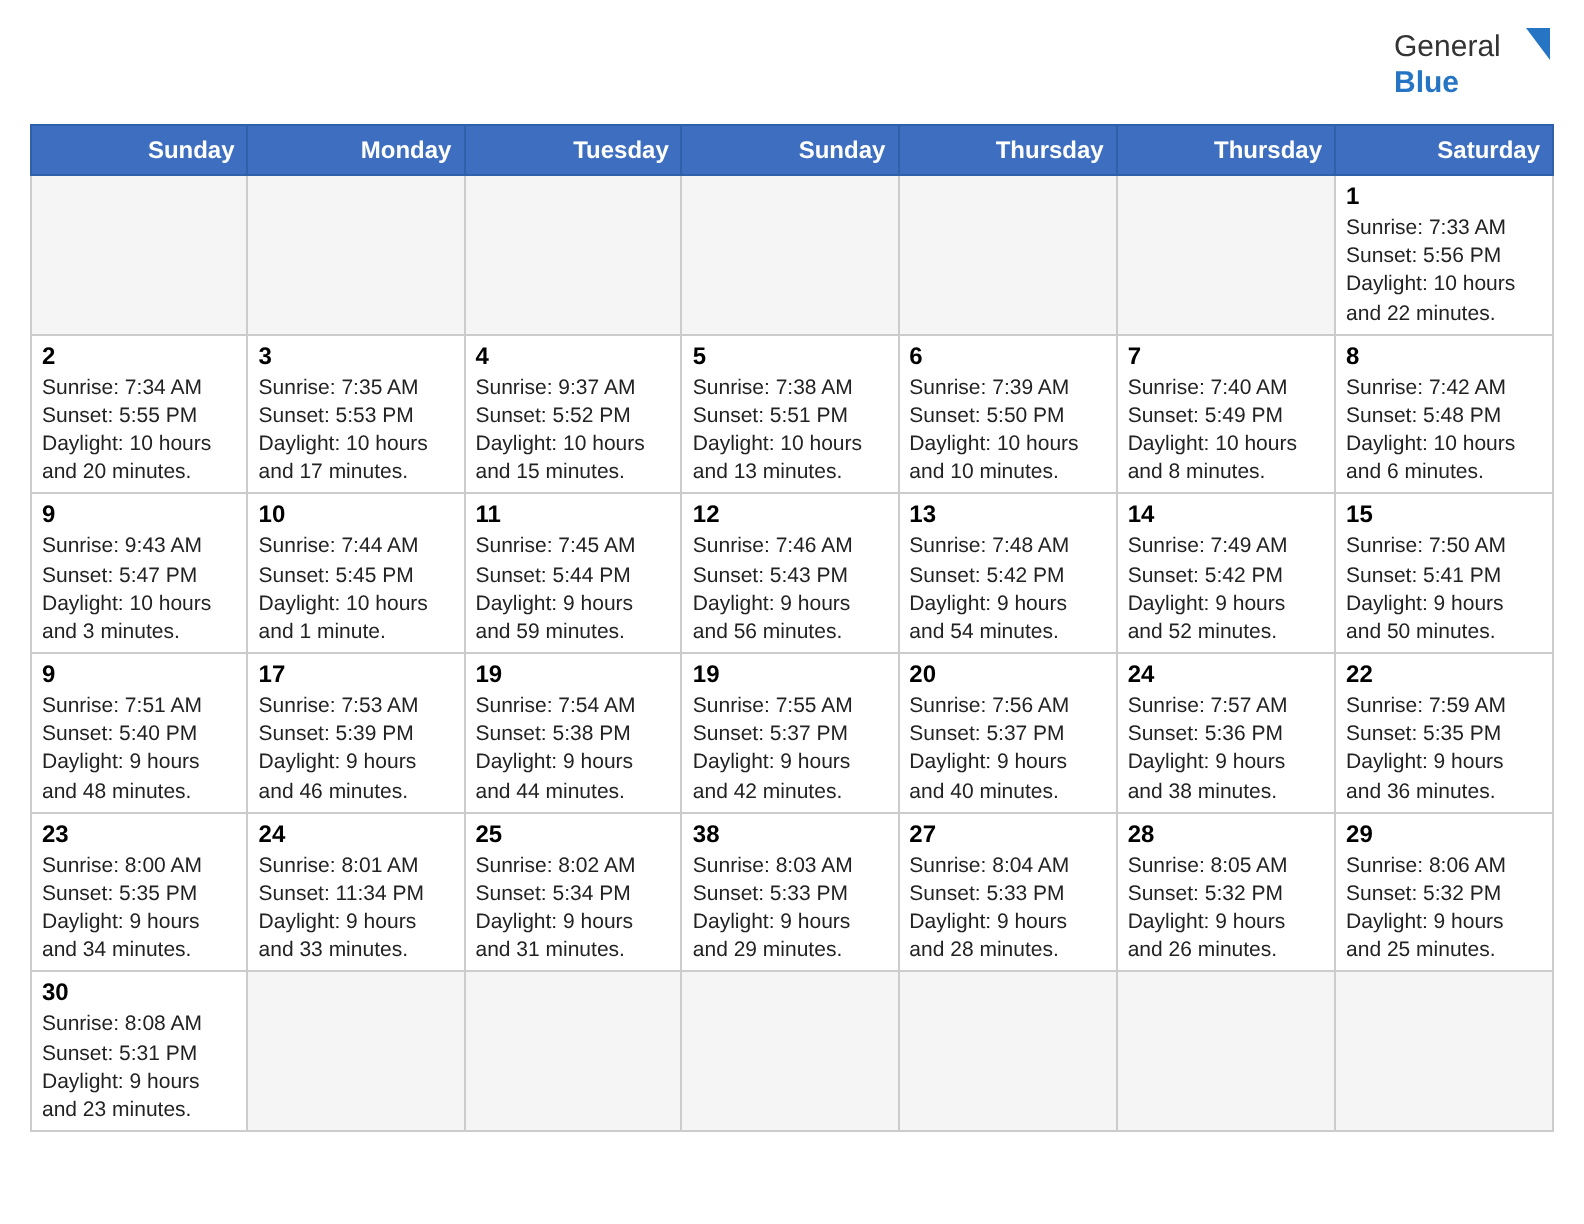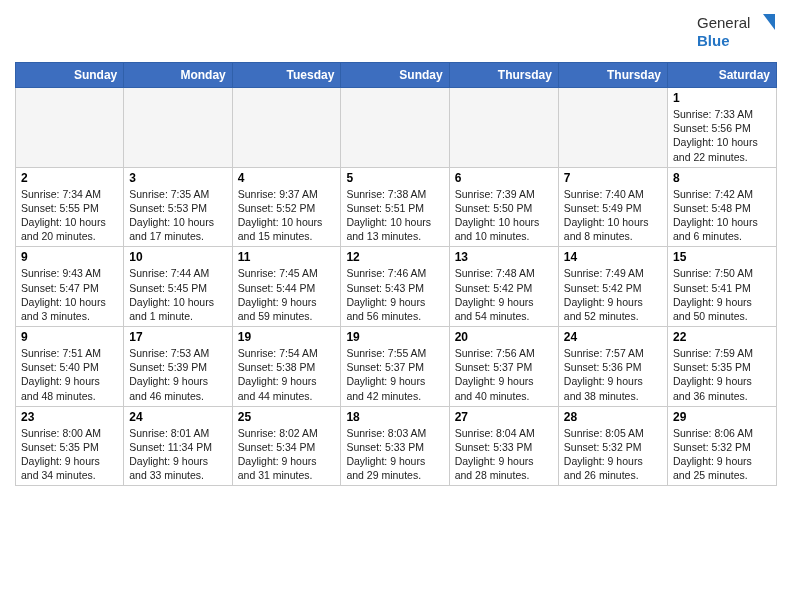--- a/index.html
+++ b/index.html
@@ -299,21 +299,21 @@
 and 33 minutes.</div>
           </td>
           <td>
             <span class="day-num">25</span>
             <div class="day-info">Sunrise: 8:02 AM
 Sunset: 5:34 PM
 Daylight: 9 hours
 and 31 minutes.</div>
           </td>
           <td>
-            <span class="day-num">18</span>
+            <span class="day-num">38</span>
             <div class="day-info">Sunrise: 8:03 AM
 Sunset: 5:33 PM
 Daylight: 9 hours
 and 29 minutes.</div>
           </td>
           <td>
             <span class="day-num">27</span>
             <div class="day-info">Sunrise: 8:04 AM
 Sunset: 5:33 PM
 Daylight: 9 hours
@@ -326,16 +326,31 @@
 Daylight: 9 hours
 and 26 minutes.</div>
           </td>
           <td>
             <span class="day-num">29</span>
             <div class="day-info">Sunrise: 8:06 AM
 Sunset: 5:32 PM
 Daylight: 9 hours
 and 25 minutes.</div>
           </td>
+        </tr>
+        <tr class="week-row">
+          <td>
+            <span class="day-num">30</span>
+            <div class="day-info">Sunrise: 8:08 AM
+Sunset: 5:31 PM
+Daylight: 9 hours
+and 23 minutes.</div>
+          </td>
+          <td class="last-row"></td>
+          <td class="last-row"></td>
+          <td class="last-row"></td>
+          <td class="last-row"></td>
+          <td class="last-row"></td>
+          <td class="last-row"></td>
         </tr>
       </tbody>
   </table>
 </div>
 
 </body></html>

